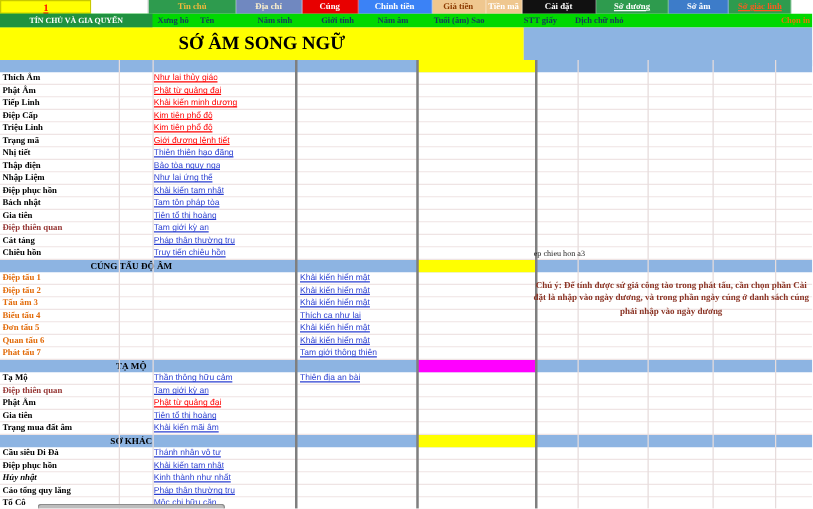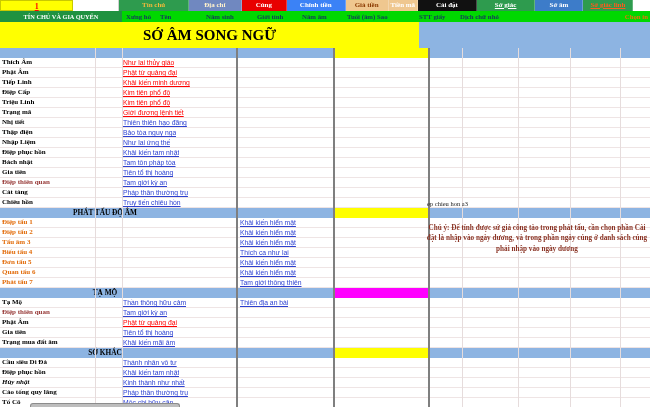--- a/index.html
+++ b/index.html
@@ -53,21 +53,21 @@
     <div class="idx-cell" style="width:75px">1</div>
     <div class="blank-cell" style="width:47px"></div>
 
   <div class="tab" style="width: 71px; background: rgb(46, 155, 78); color: rgb(240, 185, 59);">Tín chủ</div>
       <div class="tab" style="width: 54px; background: rgb(112, 136, 192); color: rgb(255, 242, 204);">Địa chỉ</div>
       <div class="tab" style="width: 46px; background: rgb(232, 0, 0); color: rgb(255, 255, 255);">Cúng</div>
       <div class="tab" style="width: 60px; background: #3b82f6; color: rgb(255, 255, 255);">Chỉnh tiền</div>
       <div class="tab" style="width: 44px; background: rgb(239, 199, 143); color: rgb(139, 58, 0);">Giá tiền</div>
       <div class="tab" style="width: 30px; background: rgb(239, 199, 143); color: rgb(255, 255, 255);">Tiền mã</div>
       <div class="tab" style="width: 60px; background: rgb(17, 17, 17); color: rgb(255, 255, 255);">Cài đặt</div>
-      <div class="tab" style="width: 60px; background: rgb(46, 155, 78); color: rgb(255, 255, 255); text-decoration: underline;">Sớ giác</div>
+      <div class="tab" style="width: 60px; background: rgb(46, 155, 78); color: rgb(255, 255, 255); text-decoration: underline;">Sớ dương</div>
       <div class="tab" style="width: 49px; background: rgb(61, 124, 201); color: rgb(255, 255, 255);">Sớ âm</div>
       <div class="tab" style="width: 51px; background: rgb(46, 155, 78); color: rgb(255, 90, 30); text-decoration: underline;">Sớ giác linh</div>
       <div class="tab" style="width: 17px; background: #eab308; color: rgb(43, 63, 209);  margin-top: 44px;">VLS</div>
     </div>
 
   <div class="green-row">
     <div class="family-cell">TÍN CHỦ VÀ GIA QUYẾN</div>
 
     <div class="print-label">Chọn in</div>
   <div class="gr-label" style="left: 126px;">Xưng hô</div>
@@ -141,21 +141,21 @@
       </div>
       <div class="trow">
         <div class="c-label" style="color: rgb(0, 0, 0);">Cát táng</div>
         <div class="c-link" style="color: rgb(43, 63, 209); left: 123px;">Pháp thân thường trụ</div>
       </div>
       <div class="trow">
         <div class="c-label" style="color: rgb(0, 0, 0);">Chiêu hồn</div>
         <div class="c-link" style="color: rgb(43, 63, 209); left: 123px;">Truy tiến chiêu hồn</div>
       </div>
       <div class="band">
-        <div class="band-name">PHÁT TẤU ĐỘ ÂM</div>
+        <div class="band-name">CÚNG TẤU ĐỘ ÂM</div>
         <div class="band-hl" style="background: rgb(255, 255, 0);"></div>
       </div>
       <div class="trow">
         <div class="c-label" style="color: rgb(226, 107, 10);">Điệp tấu 1</div>
         <div class="c-link" style="color: rgb(43, 63, 209); left: 240px;">Khải kiến hiển mật</div>
       </div>
       <div class="trow">
         <div class="c-label" style="color: rgb(226, 107, 10);">Điệp tấu 2</div>
         <div class="c-link" style="color: rgb(43, 63, 209); left: 240px;">Khải kiến hiển mật</div>
       </div>

